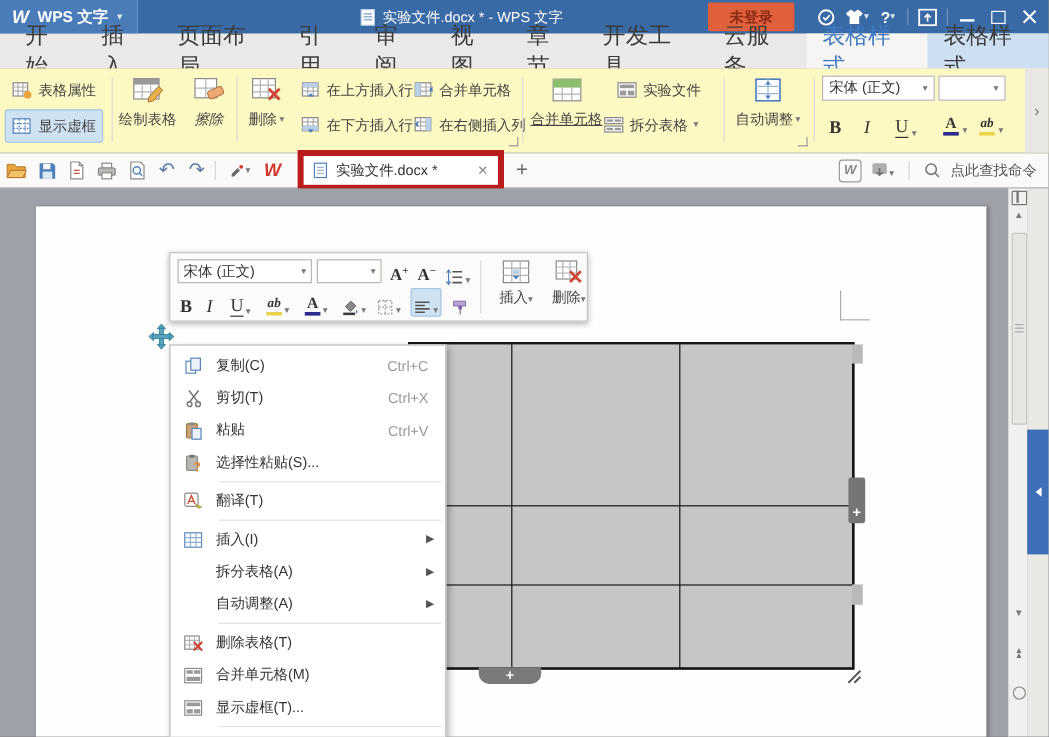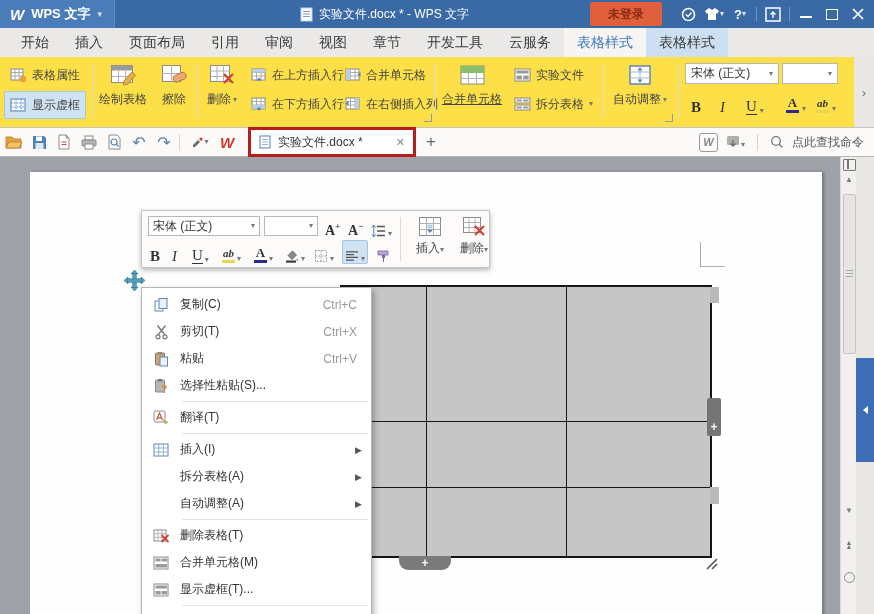--- a/index.html
+++ b/index.html
@@ -21,26 +21,26 @@
   .loginbtn{background:#e0603c;color:#8a2a14;font-size:12px;font-weight:bold;
     height:24px;line-height:24px;padding:0 18px;border-radius:2px;margin-right:10px;}
   .tbico{width:20px;height:20px;display:flex;align-items:center;justify-content:center;color:#fff;}
   .tbsep{width:1px;height:14px;background:#6f94c2;}
   .helpq{color:#fff;font-size:13px;font-weight:bold;}
   .wmin{width:12px;height:2px;background:#fff;margin-top:6px;}
   .wmax{width:10px;height:9px;border:1.5px solid #fff;}
 
   
   .tabrow{left:0;top:28px;width:874px;height:29px;background:#ebe9e7;display:flex;align-items:stretch;padding-left:8px;box-sizing:border-box;}
-  .rtab{display:flex;align-items:center;padding:0 13px;font-size:14px;color:#3b3b3b;}
+  .rtab{display:flex;align-items:center;padding:0 13px;font-size:19px;color:#3b3b3b;}
   .rtab.active{background:#f6f5f3;color:#3f7ac2;}
   .rtab.hl{background:#cde0f1;}
 
   
-  .ribbon{left:0;top:57px;width:874px;height:71px;background:#fde047;border-bottom:1px solid #c5c3c0;box-sizing:border-box;}
+  .ribbon{left:0;top:57px;width:874px;height:71px;background:#fef9c3;border-bottom:1px solid #c5c3c0;box-sizing:border-box;}
   .vsep{position:absolute;top:7px;bottom:9px;width:1px;background:#dddbd8;}
   .smbtn{position:absolute;display:flex;align-items:center;gap:5px;font-size:12px;color:#444;height:26px;padding:0 5px;white-space:nowrap;}
   .smbtn.sel{background:#cfe2f2;border:1px solid #a3c6e4;border-radius:2px;}
   .bigbtn{position:absolute;display:flex;flex-direction:column;align-items:center;gap:4px;font-size:12px;color:#444;padding-top:7px;white-space:nowrap;}
   .bigbtn .lblrow{display:flex;align-items:center;gap:2px;}
   .caret{font-size:8px;color:#777;line-height:1;}
   .rsel{position:absolute;height:21px;border:1px solid #b9b7b4;background:#fff;display:flex;align-items:center;
     justify-content:space-between;padding:0 5px;font-size:12px;color:#333;box-sizing:border-box;}
   .fmtbtn{position:absolute;display:flex;align-items:flex-end;gap:3px;height:22px;color:#333;}
   .bletter{font-family:"Liberation Serif","DejaVu Serif",serif;font-weight:bold;font-size:15px;line-height:1;}
@@ -51,21 +51,21 @@
   .bar{width:13px;height:3px;margin-top:1px;}
   .rexpand{position:absolute;left:854px;top:0;width:20px;height:70px;background:#e9e7e4;display:flex;align-items:center;justify-content:center;color:#777;font-size:13px;}
   .launcher{position:absolute;width:7px;height:7px;border-right:1px solid #9a9a9a;border-bottom:1px solid #9a9a9a;}
 
   
   .doctabbar{left:0;top:128px;width:874px;height:29px;background:#fbfaf9;border-bottom:1px solid #b7b5b3;box-sizing:border-box;display:flex;align-items:center;}
   .qico{width:22px;height:22px;display:flex;align-items:center;justify-content:center;margin-left:3px;}
   .qsep{width:1px;height:16px;background:#d8d6d3;margin:0 4px;}
   .wpsred{color:#d0382c;font-weight:bold;font-size:15px;font-style:italic;}
   .filetab{display:flex;align-items:center;gap:7px;height:24px;margin-left:10px;padding:0 8px;
-    border:3px solid #b91c1c;background:#fff;font-size:12px;color:#333;}
+    border:5px solid #b91c1c;background:#fff;font-size:12px;color:#333;}
   .tabclose{color:#888;font-size:11px;margin-left:26px;}
   .newtab{font-size:17px;color:#666;margin-left:10px;}
   .bar-right{margin-left:auto;display:flex;align-items:center;gap:8px;padding-right:10px;}
   .wgray{width:17px;height:17px;border:1px solid #9a9a9a;border-radius:3px;color:#888;font-size:11px;font-weight:bold;
     display:flex;align-items:center;justify-content:center;font-style:italic;}
   .findtxt{font-size:12px;color:#555;}
 
   
   .docarea{left:0;top:157px;width:874px;height:457px;background:#9fa1a8;}
   .page{position:absolute;left:30px;top:15px;width:792px;height:460px;background:#fefefe;box-shadow:2px 0 3px rgba(0,0,0,.28);}
@@ -213,21 +213,21 @@
 
     <div class="bigbtn" style="left:94px;width:58px;">
       <svg width="27" height="23" viewBox="0 0 27 23">
         <rect x="1.5" y="1.5" width="21" height="17" fill="#fff" stroke="#8a8a8a"></rect>
         <rect x="1.5" y="1.5" width="21" height="5" fill="#9a9a9a"></rect>
         <path d="M1.5 12.5h21M8.5 7v11.5M15.5 7v11.5" stroke="#b2b2b2" fill="none"></path>
         <path d="M14 17 L22 8 l3.5 3 L18 20 l-4.5 1z" fill="#e8b04a" stroke="#9e722b" stroke-width=".8"></path>
       </svg>
       <span>绘制表格</span>
     </div>
-    <div class="bigbtn" style="left:152px;width:44px;">
+    <div class="bigbtn" style="left:152px;width:44px;font-style:italic;">
       <svg width="27" height="23" viewBox="0 0 27 23">
         <rect x="1.5" y="1.5" width="18" height="16" fill="#fff" stroke="#8a8a8a"></rect>
         <path d="M1.5 9.5h18M10.5 1.5v16" stroke="#b2b2b2" fill="none"></path>
         <rect x="12" y="10" width="13" height="7" rx="2.5" transform="rotate(-24 18 13)" fill="#eda874" stroke="#b06a3a" stroke-width=".8"></rect>
       </svg>
       <span>擦除</span>
     </div>
     <div class="vsep" style="left:197px;"></div>
     <div class="bigbtn" style="left:199px;width:46px;">
       <svg width="27" height="23" viewBox="0 0 27 23">
@@ -290,21 +290,21 @@
     </div>
     <div class="smbtn" style="left:509px;top:5px;">
       <svg width="17" height="14" viewBox="0 0 17 14">
         <rect x="1" y="1" width="15" height="12" fill="#fff" stroke="#888"></rect>
         <rect x="2.5" y="2.5" width="12" height="3" fill="#9a9a9a"></rect>
         <rect x="2.5" y="7.5" width="5.4" height="4" fill="#9a9a9a"></rect>
           <rect x="9.2" y="7.5" width="5.4" height="4" fill="#9a9a9a"></rect>
       </svg>
       <span>实验文件</span>
     </div>
-    <div class="smbtn" style="left:509px;top:34px;">
+    <div class="smbtn" style="left:498px;top:34px;">
       <svg width="17" height="14" viewBox="0 0 17 14">
         <rect x="1" y="1" width="15" height="5" fill="#fff" stroke="#888"></rect>
         <rect x="1" y="8" width="15" height="5" fill="#fff" stroke="#888"></rect>
         <rect x="2.5" y="2.5" width="5.4" height="2" fill="#9a9a9a"></rect>
           <rect x="9.2" y="2.5" width="5.4" height="2" fill="#9a9a9a"></rect>
         <rect x="2.5" y="9.5" width="5.4" height="2" fill="#9a9a9a"></rect>
           <rect x="9.2" y="9.5" width="5.4" height="2" fill="#9a9a9a"></rect>
       </svg>
       <span>拆分表格</span>
       <span class="caret">▾</span>

